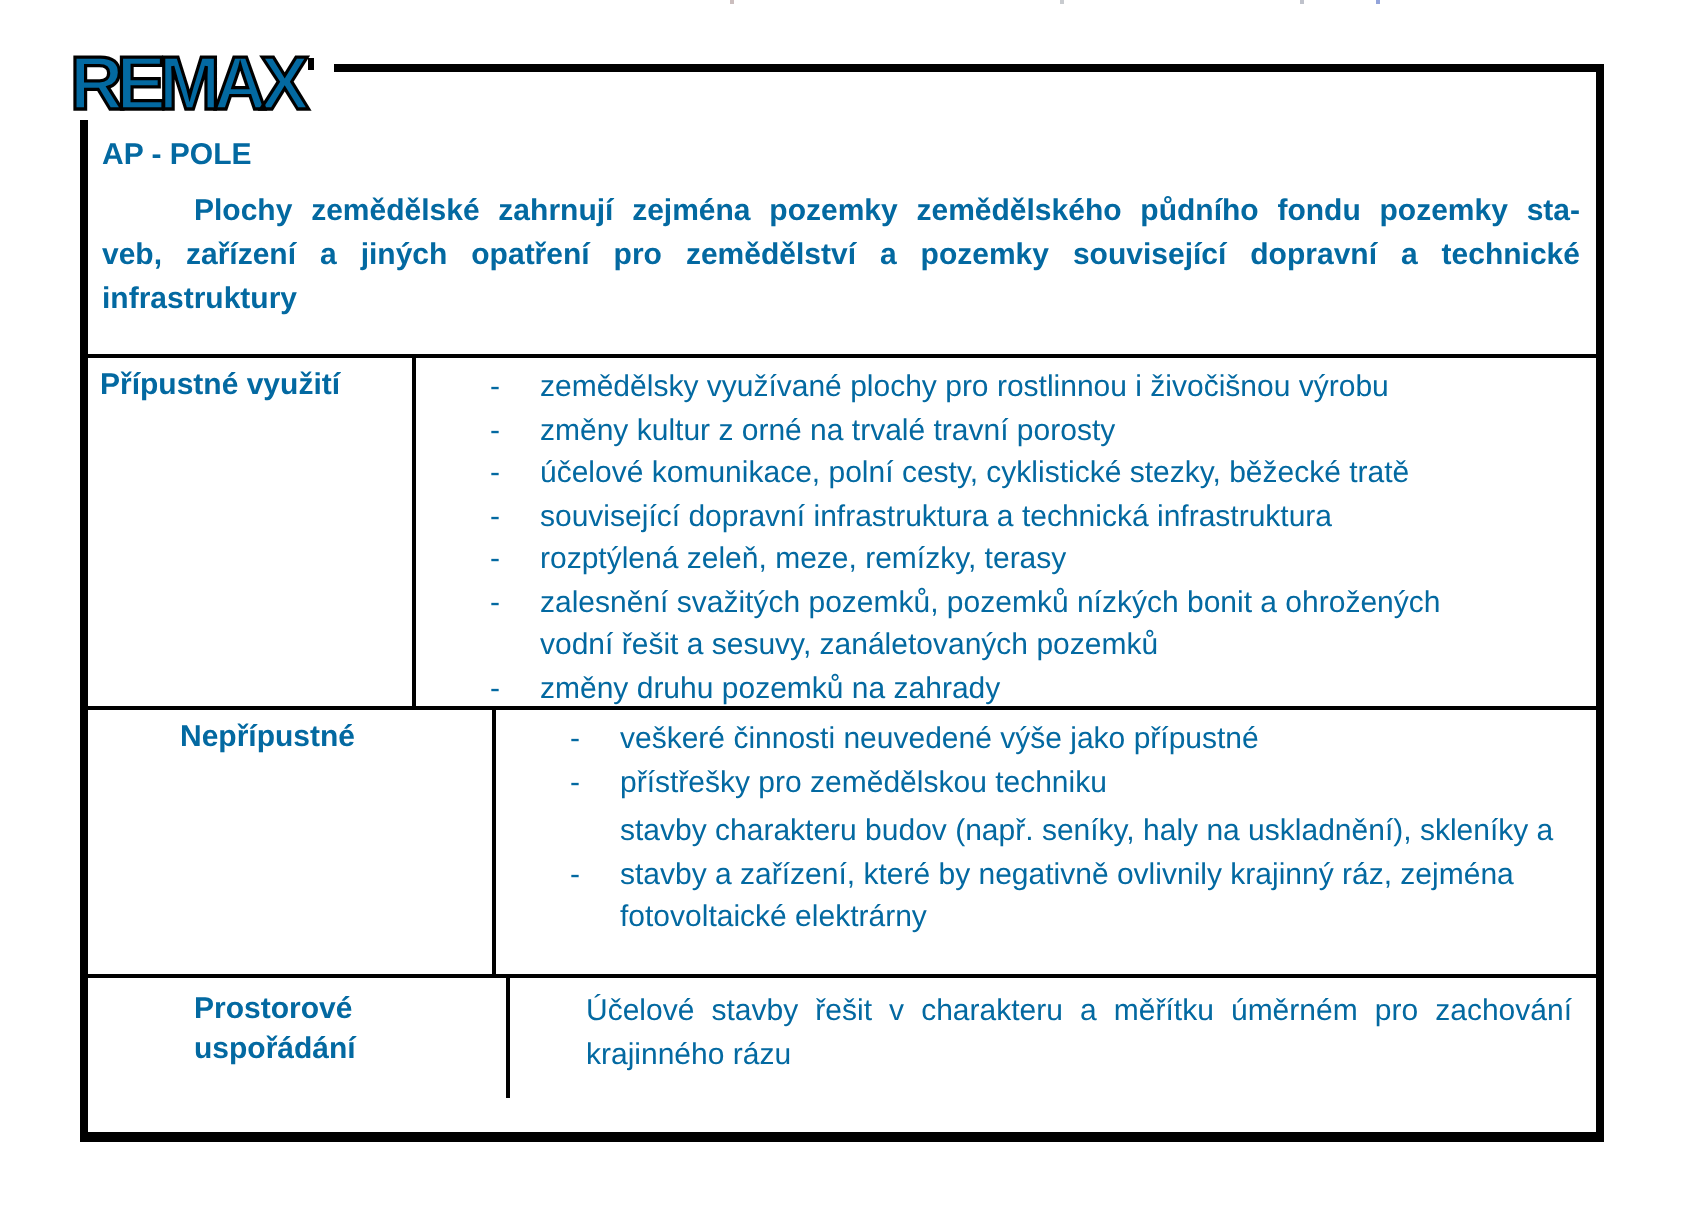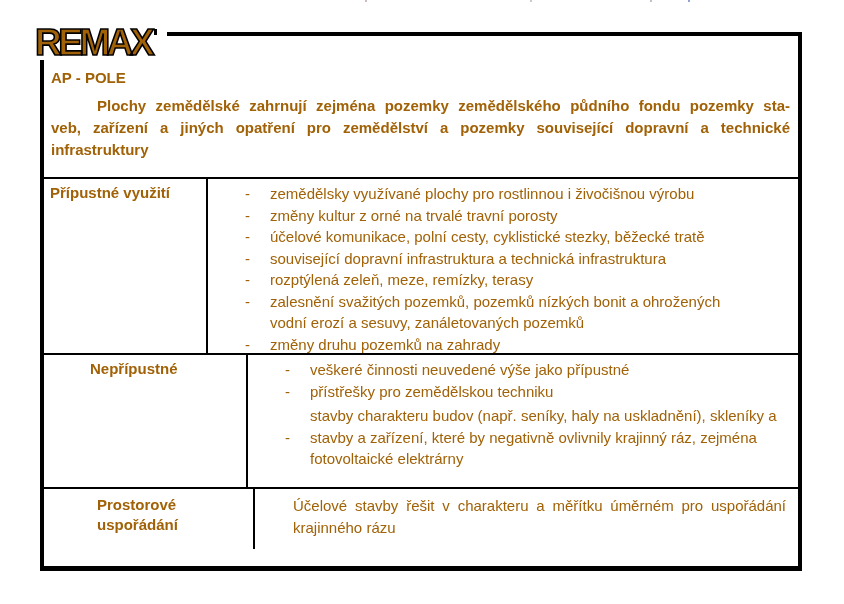--- a/index.html
+++ b/index.html
@@ -1,19 +1,19 @@
 <!DOCTYPE html>
 <html><head>
 <meta charset="utf-8">
 <style>
   * { margin:0; padding:0; box-sizing:border-box; }
   html,body { background:#e8e8e8; }
   .page {
     position:relative; width:844px; height:604px; background:#ffffff;
-    font-family:"Liberation Sans","DejaVu Sans",sans-serif; color:#a16207;
+    font-family:"Liberation Sans","DejaVu Sans",sans-serif; color:#0369a1;
     overflow:hidden; margin:0 auto;
   }
   
   .speck { position:absolute; top:0; width:2px; height:2px; opacity:.55; }
   .speck.s1 { left:365px; background:#a08888; }
   .speck.s2 { left:530px; background:#9aa0a8; }
   .speck.s3 { left:650px; background:#8a90a0; }
   .speck.s4 { left:688px; background:#3a5abb; }
 
   
@@ -132,21 +132,21 @@
             <div class="bullet">
               <div class="dash">-</div>
               <div class="b-text">
                 <div class="b-line">rozptýlená zeleň, meze, remízky, terasy</div>
               </div>
             </div>
             <div class="bullet">
               <div class="dash">-</div>
               <div class="b-text">
                 <div class="b-line">zalesnění svažitých pozemků, pozemků nízkých bonit a ohrožených</div>
-                <div class="b-line">vodní erozí a sesuvy, zanáletovaných pozemků</div>
+                <div class="b-line">vodní řešit a sesuvy, zanáletovaných pozemků</div>
               </div>
             </div>
             <div class="bullet">
               <div class="dash">-</div>
               <div class="b-text">
                 <div class="b-line">změny druhu pozemků na zahrady</div>
               </div>
             </div>
             <div class="bullet">
               <div class="dash">-</div>
@@ -194,20 +194,20 @@
         </div>
     </div>
 
     <div class="row body-row row-prostorove-usporadani">
       <div class="label-cell">
           <div class="label-line">Prostorové</div>
           <div class="label-line">uspořádání</div>
         </div>
       <div class="content-cell">
           <div class="paragraph">
-            <div class="p-line just">Účelové stavby řešit v charakteru a měřítku úměrném pro uspořádání</div>
+            <div class="p-line just">Účelové stavby řešit v charakteru a měřítku úměrném pro zachování</div>
             <div class="p-line">krajinného rázu</div>
           </div>
         </div>
     </div>
 
   </div>
 </div>
 
 </body></html>

